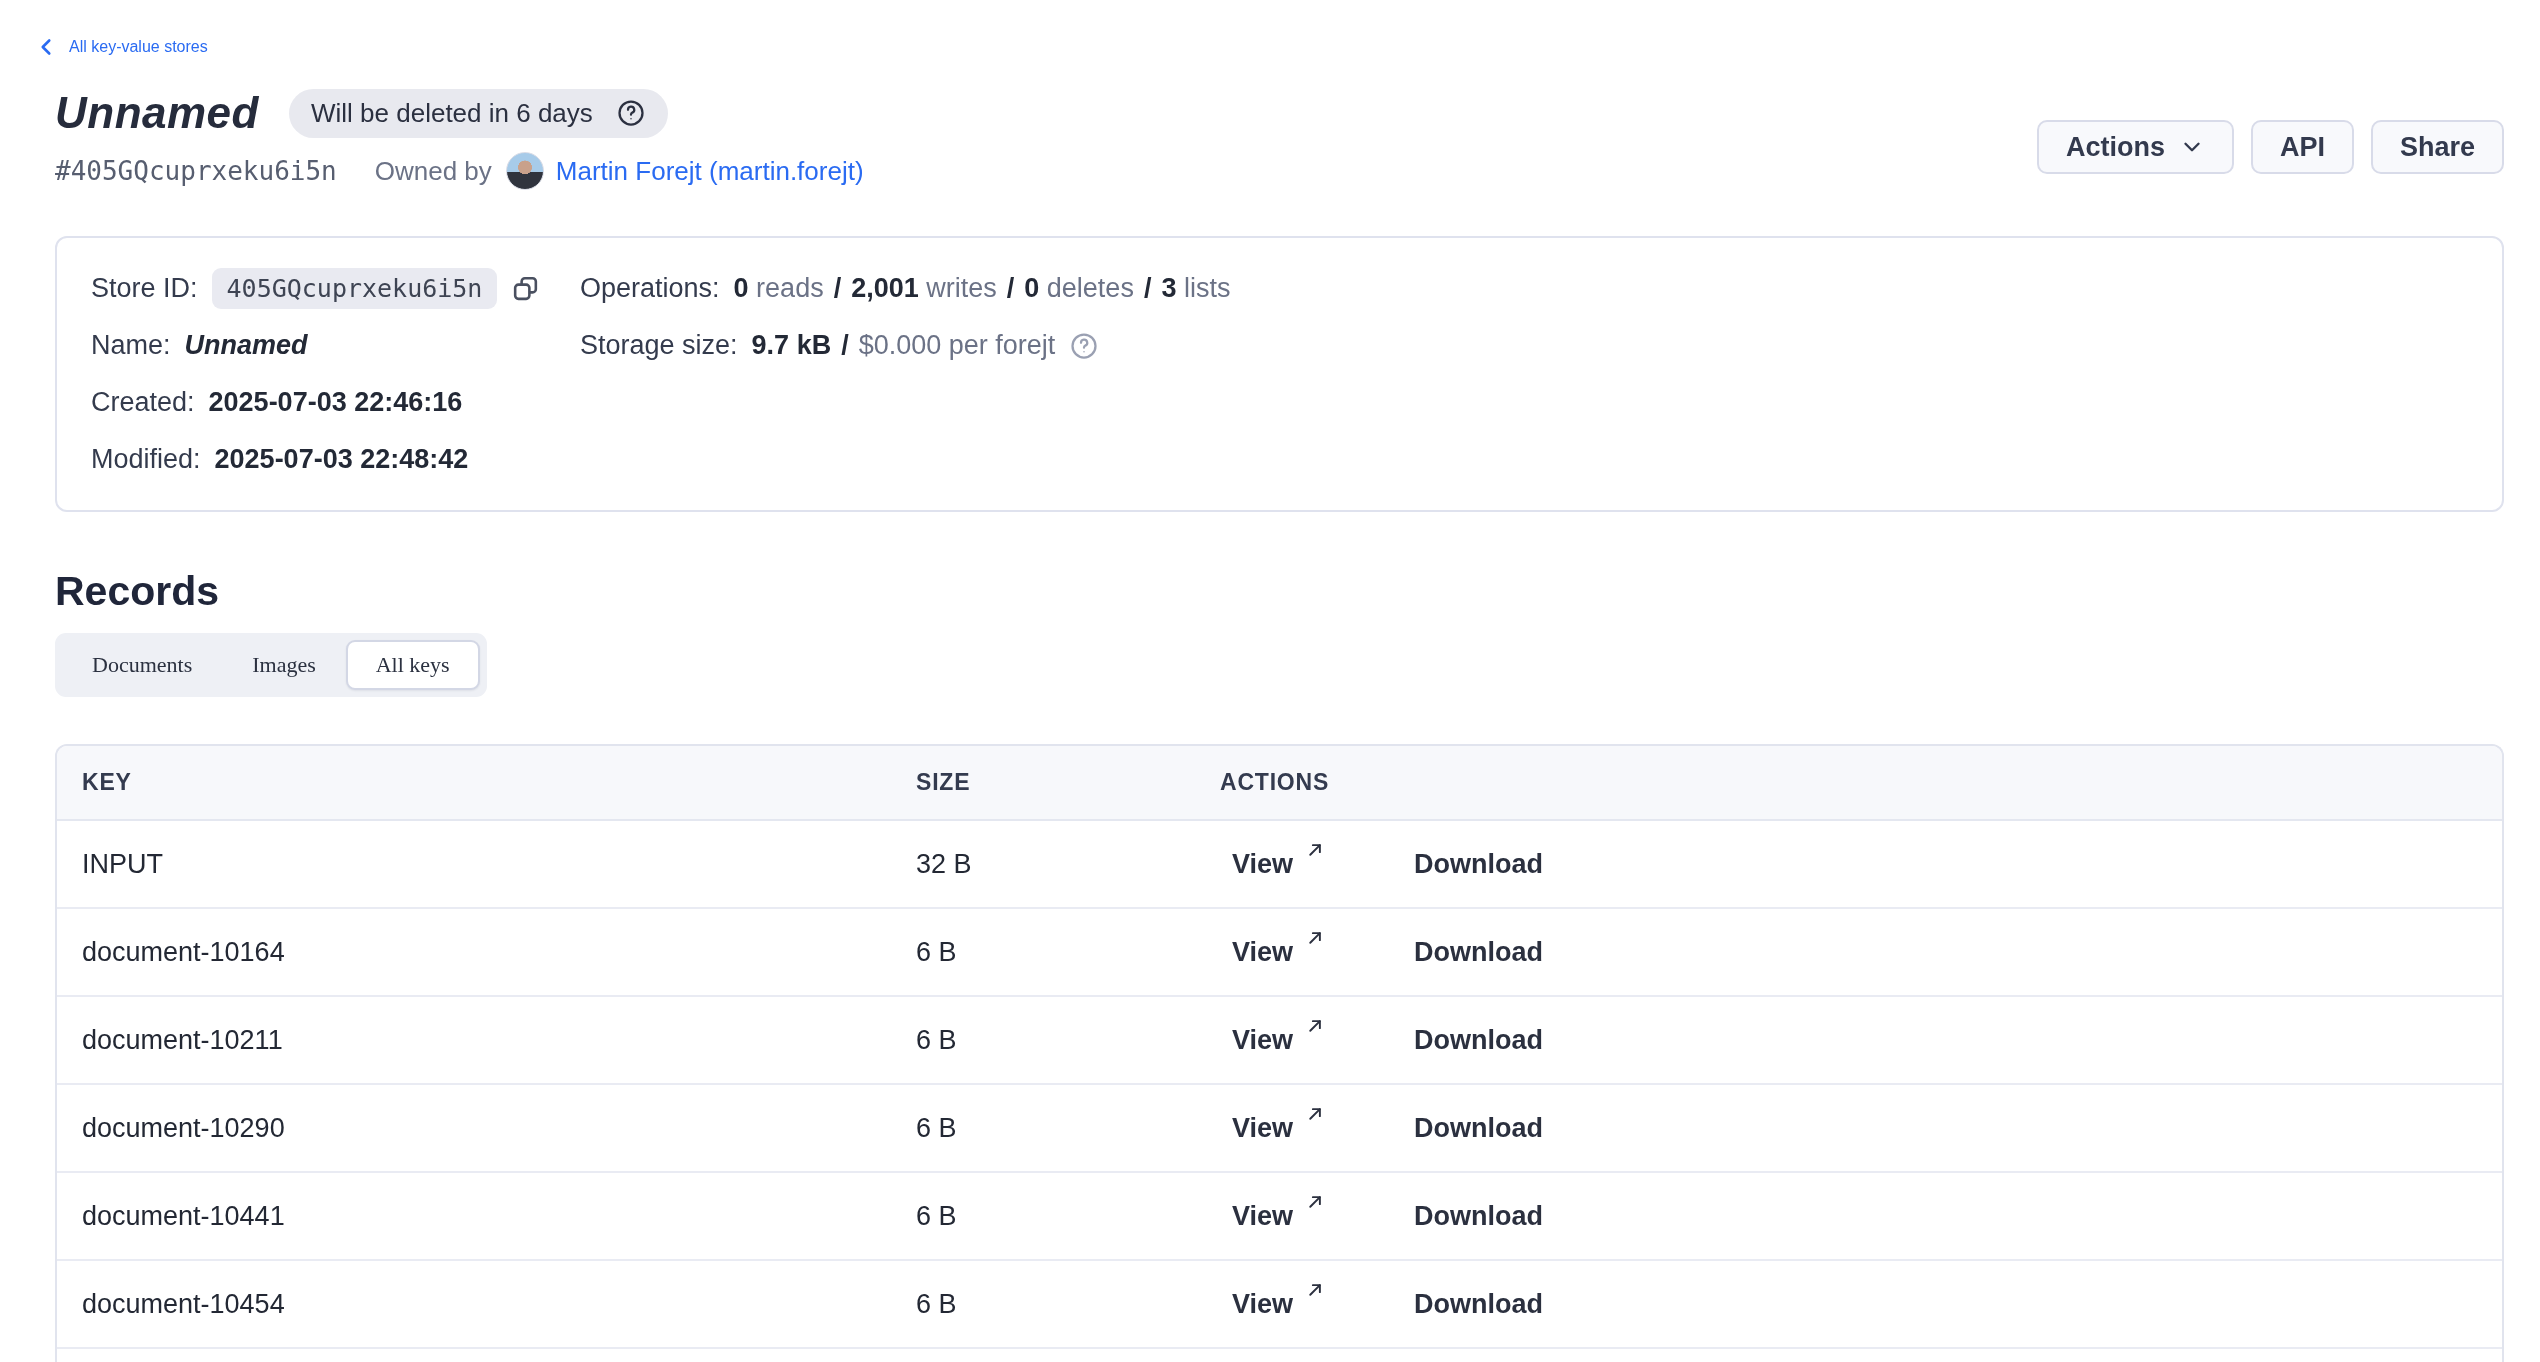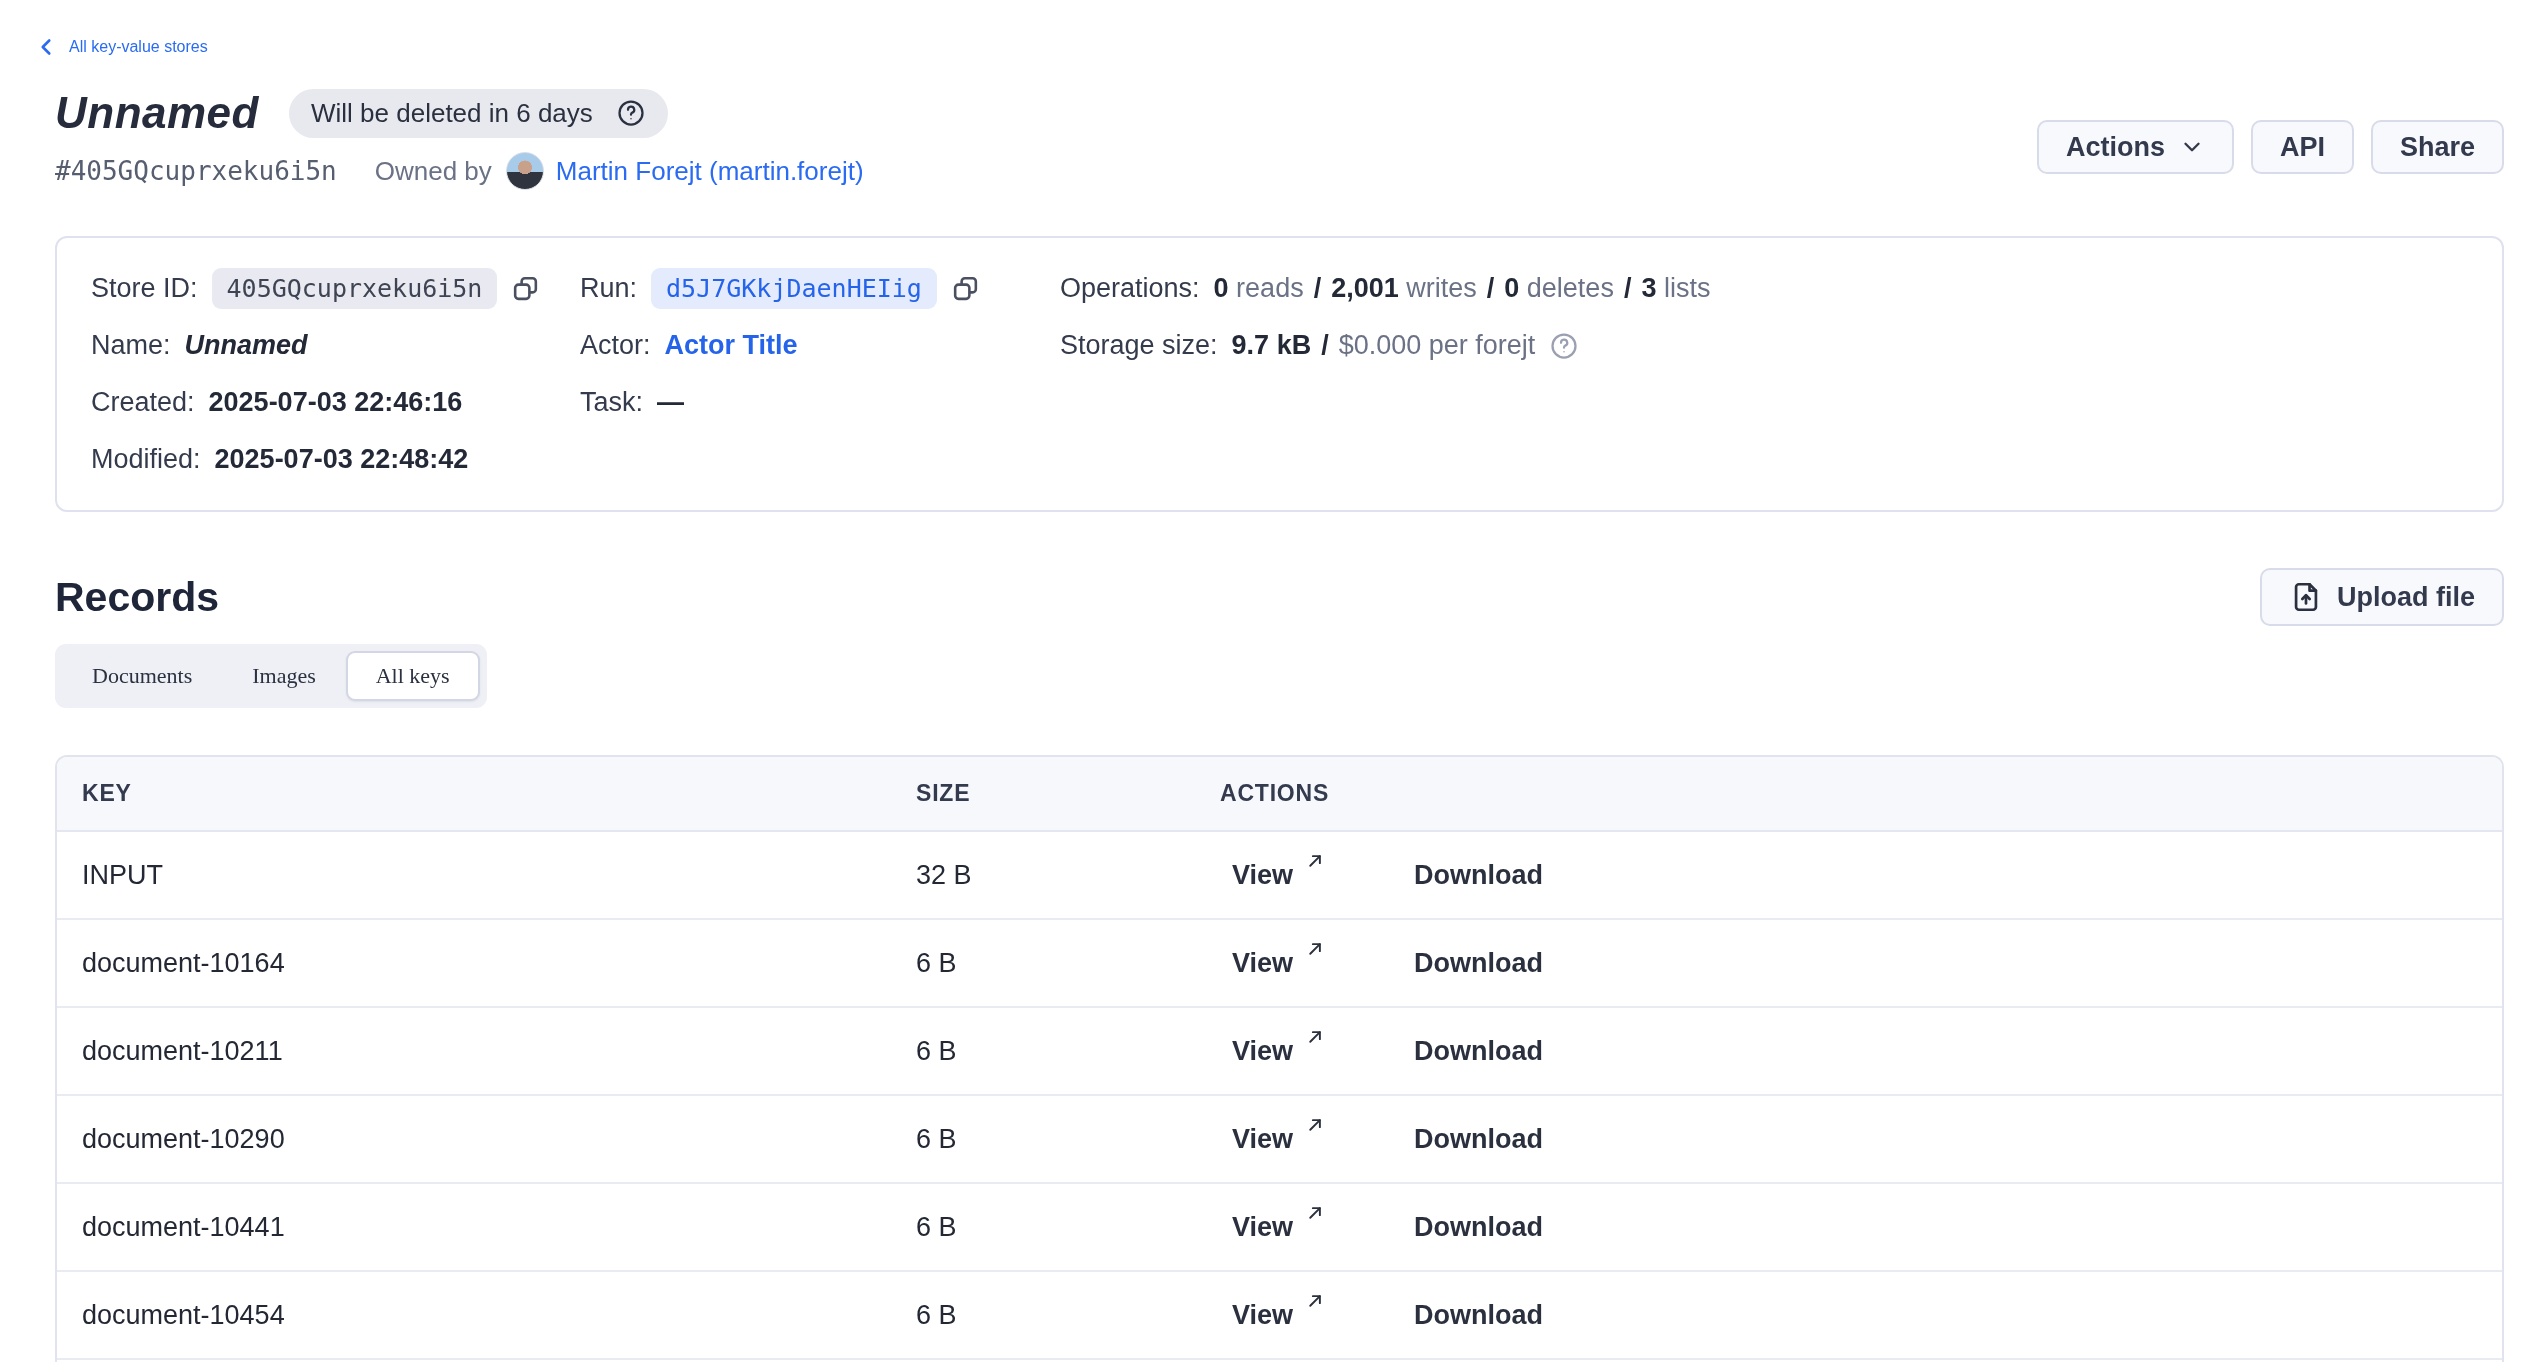--- a/index.html
+++ b/index.html
@@ -142,40 +142,20 @@
       </div>
       <div class="info-line">
         <span class="lbl">Created:</span>
         <span class="val-bold">2025-07-03 22:46:16</span>
       </div>
       <div class="info-line">
         <span class="lbl">Modified:</span>
         <span class="val-bold">2025-07-03 22:48:42</span>
       </div>
     </div>
-    <div class="info-col-2">
-      <div class="info-line">
-        <span class="lbl">Run:</span>
-        <code class="chip chip-blue">d5J7GKkjDaenHEIig</code>
-        <button class="copy-btn">
-          <svg width="31" height="31" viewBox="0 0 24 24" fill="none" stroke="#4a5060" stroke-width="2">
-              <rect x="4" y="9" width="11" height="11" rx="2.5"></rect>
-              <path d="M9 9V6.5A2.5 2.5 0 0 1 11.5 4h6A2.5 2.5 0 0 1 20 6.5v6a2.5 2.5 0 0 1-2.5 2.5H15"></path>
-            </svg>
-        </button>
-      </div>
-      <div class="info-line">
-        <span class="lbl">Actor:</span>
-        <a class="actor-link">Actor Title</a>
-      </div>
-      <div class="info-line">
-        <span class="lbl">Task:</span>
-        <span class="val-bold">—</span>
-      </div>
-    </div>
     <div class="info-col-3">
       <div class="info-line">
         <span class="lbl">Operations:</span>
         <span id="operations-value"><span class="op-val">0 </span><span class="unit">reads</span><span class="op-sep">/</span><span class="op-val">2,001 </span><span class="unit">writes</span><span class="op-sep">/</span><span class="op-val">0 </span><span class="unit">deletes</span><span class="op-sep">/</span><span class="op-val">3 </span><span class="unit">lists</span></span>
       </div>
       <div class="info-line">
         <span class="lbl">Storage size:</span>
         <span class="val-bold">9.7 kB</span>
         <span class="op-sep">/</span>
         <span class="unit">$0.000 per forejt</span>
@@ -186,29 +166,20 @@
               <circle cx="12" cy="16.6" r="0.6" fill="#9aa0b2" stroke="none"></circle>
             </svg>
         </span>
       </div>
     </div>
   </section>
 
   <section>
     <div class="records-head">
       <h2 class="records-title">Records</h2>
-      <button class="btn upload-btn">
-        <svg width="34" height="34" viewBox="0 0 24 24" fill="none" stroke="#2b3040" stroke-width="1.9" stroke-linecap="round" stroke-linejoin="round">
-            <path d="M14.5 3H7a2 2 0 0 0-2 2v14a2 2 0 0 0 2 2h10a2 2 0 0 0 2-2V7.5z"></path>
-            <polyline points="14.5 3 14.5 7.5 19 7.5"></polyline>
-            <line x1="12" y1="16.5" x2="12" y2="11"></line>
-            <polyline points="9.4 13.4 12 10.8 14.6 13.4"></polyline>
-          </svg>
-        <span>Upload file</span>
-      </button>
     </div>
 
     <div class="tabs" id="records-tabs">
         <button class="tab">Documents</button>
         <button class="tab">Images</button>
         <button class="tab active">All keys</button>
       </div>
 
     <div class="table-card">
       <div class="thead">

